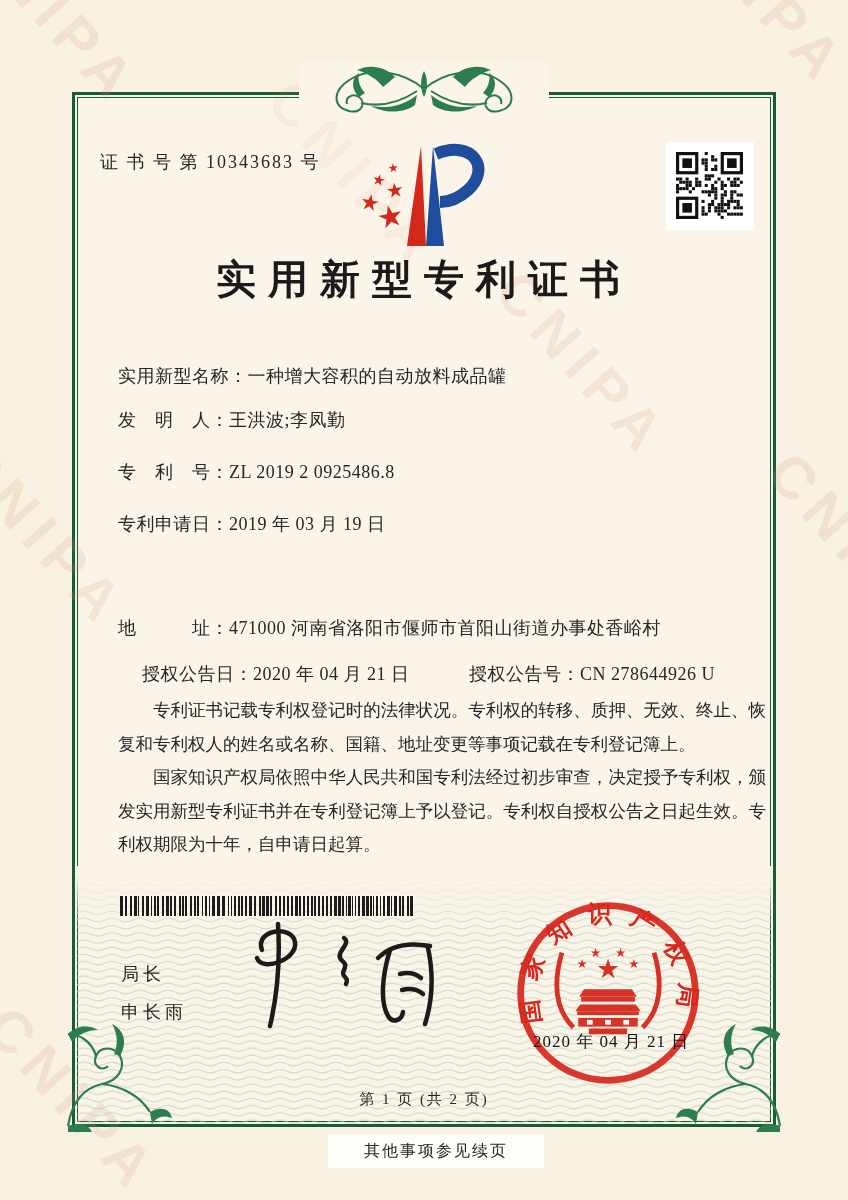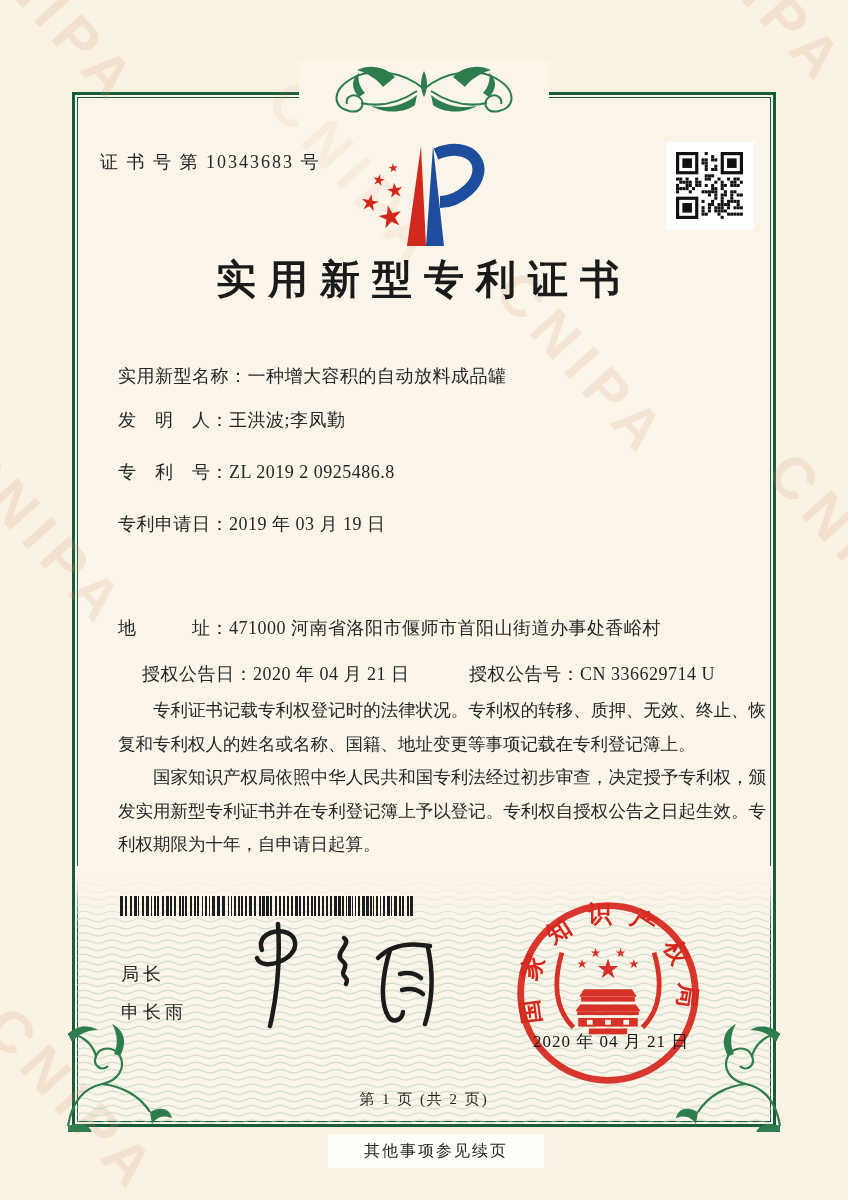--- a/index.html
+++ b/index.html
@@ -287,21 +287,21 @@
   </div>
   <div class="frow r3">
     <span>专利申请日：</span><span>2019 年 03 月 19 日</span>
   </div>
   <div class="frow r5">
     <span>地　　　址：</span><span>471000 河南省洛阳市偃师市首阳山街道办事处香峪村</span>
   </div>
   <div class="frow r6">
     <span>授权公告日：</span><span>2020 年 04 月 21 日</span>
     <span class="pair2">
-      <span>授权公告号：</span><span>CN 336629714 U</span>
+      <span>授权公告号：</span><span>CN 278644926 U</span>
     </span>
   </div>
 
   <div class="bodytext">
     <p>专利证书记载专利权登记时的法律状况。专利权的转移、质押、无效、终止、恢复和专利权人的姓名或名称、国籍、地址变更等事项记载在专利登记簿上。</p>
     <p>国家知识产权局依照中华人民共和国专利法经过初步审查，决定授予专利权，颁发实用新型专利证书并在专利登记簿上予以登记。专利权自授权公告之日起生效。专利权期限为十年，自申请日起算。</p>
   </div>
 
   <div class="barcode" id="barcode">
       <i style="position:absolute;left:0px;top:0;width:3px;height:100%;background:#1c1c1c"></i>

